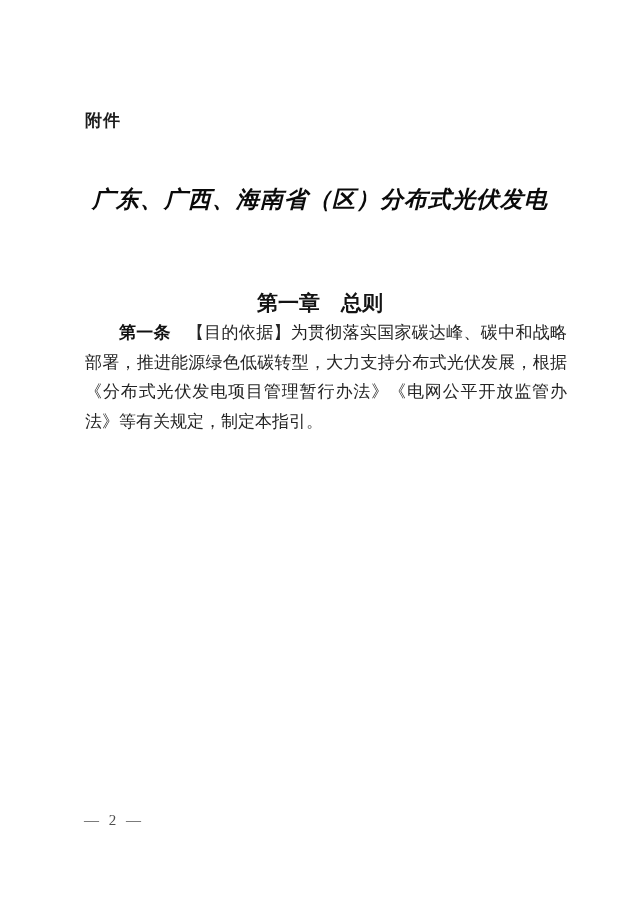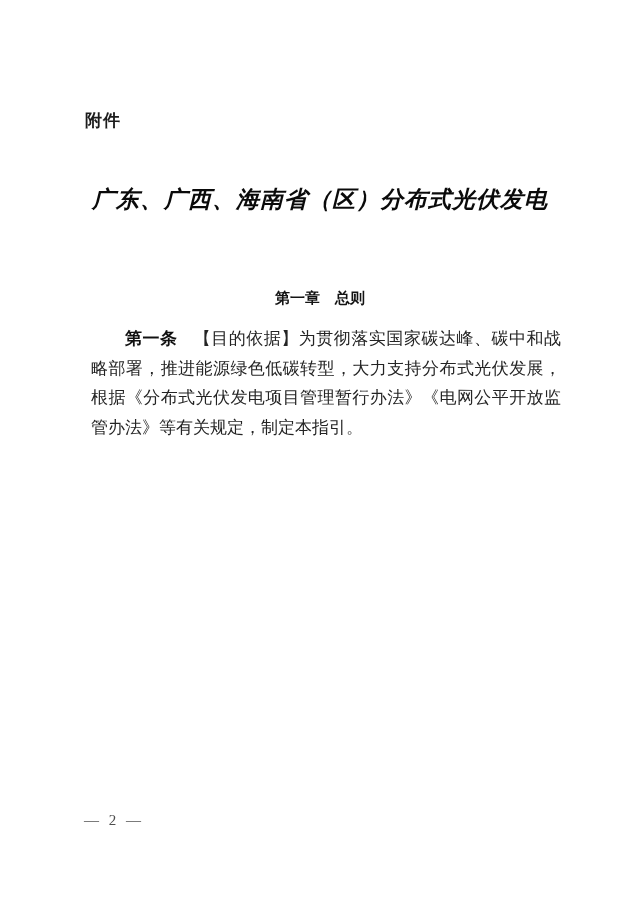--- a/index.html
+++ b/index.html
@@ -40,37 +40,37 @@
     color: #0a0a0a;
     font-style: italic;
   }
   .chapter-heading {
     position: absolute;
     top: 289px;
     left: 0;
     width: 640px;
     text-align: center;
     font-weight: bold;
-    font-size: 15px;
+    font-size: 21px;
     color: #141414;
   }
   .articles {
     position: absolute;
     top: 318px;
     left: 85px;
     width: 482px;
     font-size: 17px;
     line-height: 29.5px;
     text-align: justify;
     text-justify: inter-character;
     color: #242424;
   }
   .article {
     text-indent: 2em;
-    margin: 6px;
+    margin: 0;
   }
   .article-label {
     font-weight: bold;
     color: #111111;
     margin-right: 0.95em;
   }
   .page-number {
     position: absolute;
     top: 812px;
     left: 84px;

